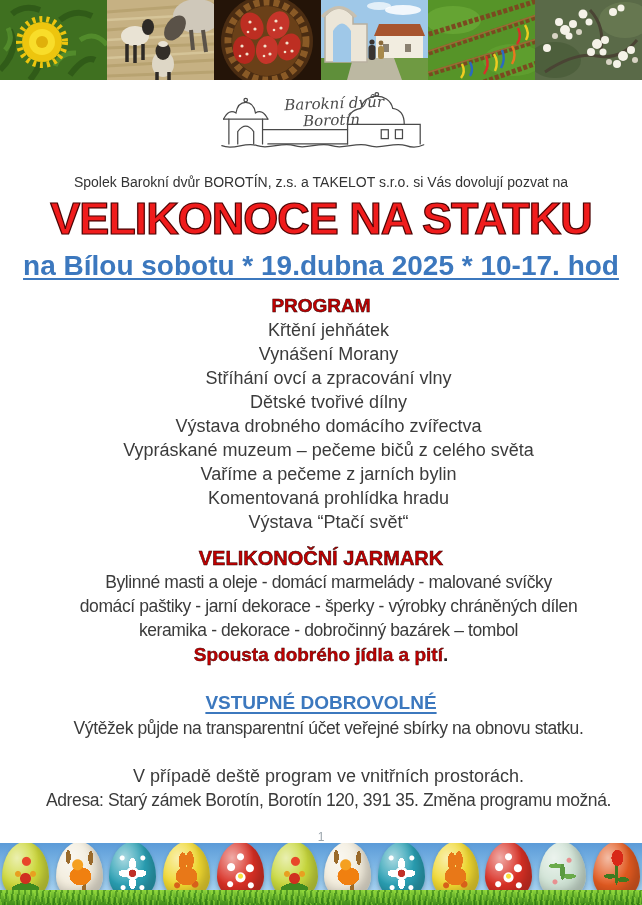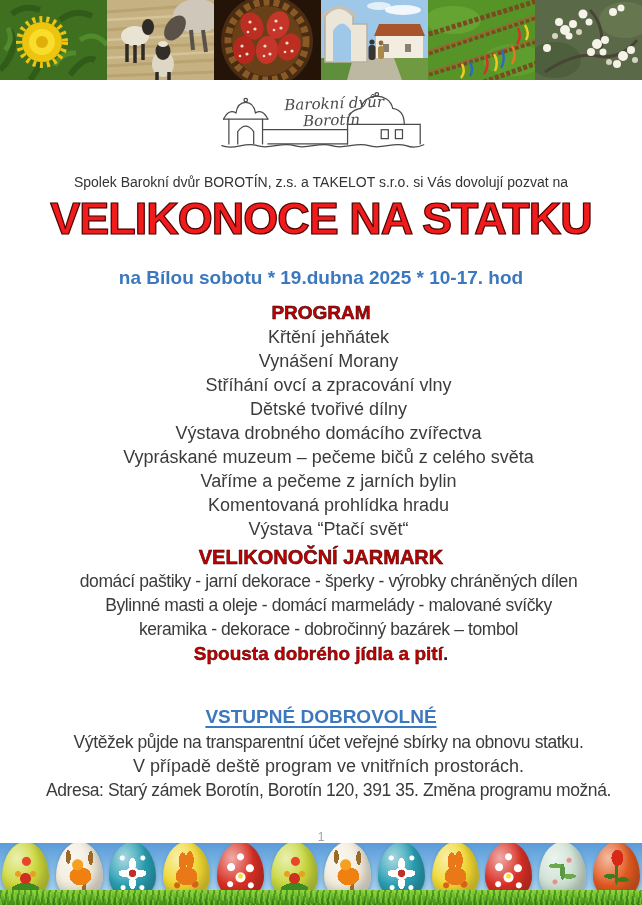--- a/index.html
+++ b/index.html
@@ -25,43 +25,43 @@
   
   .center{text-align:center;white-space:nowrap;}
   .invite{margin-top:23px;font-size:14px;color:#333;}
   .title{
     margin-top:3px;font-size:45px;font-weight:700;letter-spacing:-1px;
     color:var(--title-red);
     -webkit-text-stroke:1.2px var(--title-outline);
     text-shadow:0 0 1px var(--title-outline);
   }
   .date-line{
-    margin-top:22px;font-size:19px;font-weight:700;color:var(--accent-blue);
-    text-decoration-thickness:2px;text-underline-offset:3px;
+    margin-top:5px;font-size:28px;font-weight:700;color:var(--accent-blue);
+    text-decoration:underline;text-decoration-thickness:2px;text-underline-offset:3px;
   }
   .red-heading{
     font-size:19px;font-weight:700;color:var(--heading-red);
     -webkit-text-stroke:.5px var(--heading-outline);
     line-height:24px;
   }
   .program-heading{margin-top:12px;}
   .body-line{font-size:18px;line-height:24px;color:var(--body-text);padding-left:15px;}
   .wide{font-size:17.5px;letter-spacing:-.4px;}
-  .jarmark-heading{margin-top:4px;font-size:20px;}
+  .jarmark-heading{margin-top:12px;font-size:20px;}
   .food-line{
     font-size:19px;line-height:26px;font-weight:700;color:var(--heading-red);
     -webkit-text-stroke:.4px var(--heading-outline);
   }
   .food-line .black-dot{color:#222;-webkit-text-stroke:0;}
   .blue-heading{
-    margin-top:37px;font-size:19px;line-height:26px;font-weight:700;color:var(--accent-blue);
+    margin-top:22px;font-size:19px;line-height:26px;font-weight:700;color:var(--accent-blue);
     text-decoration:underline;text-decoration-thickness:1.5px;text-underline-offset:3px;
   }
   .note{line-height:24px;}
-  .footer-block{}
+  .footer-block{margin-top:24px;}
   .page-number{
     position:absolute;left:0;right:0;bottom:61px;text-align:center;
     font-size:12px;color:var(--page-num);z-index:4;
   }
   
   .egg-strip{
     position:absolute;left:0;right:0;bottom:0;height:62px;
     background:linear-gradient(180deg,#5b9bd8,#8fc4ec 55%,#bfe0f6);
     overflow:hidden;
   }
@@ -327,23 +327,23 @@
       <div class="center body-line">Vaříme a pečeme z jarních bylin</div>
 
       <div class="center body-line">Komentovaná prohlídka hradu</div>
 
       <div class="center body-line">Výstava “Ptačí svět“</div>
     </div>
 
   <h3 class="center red-heading jarmark-heading">VELIKONOČNÍ JARMARK</h3>
   <div class="jarmark-list">
 
+      <div class="center body-line wide">Bylinné masti a oleje - domácí marmelády - malované svíčky</div>
+
       <div class="center body-line wide">domácí paštiky - jarní dekorace - šperky - výrobky chráněných dílen</div>
-
-      <div class="center body-line wide">Bylinné masti a oleje - domácí marmelády - malované svíčky</div>
 
       <div class="center body-line wide">keramika - dekorace - dobročinný bazárek – tombol</div>
     </div>
   <p class="center food-line"><span>Spousta dobrého jídla a pití</span><span class="black-dot">.</span></p>
 
   <h3 class="center blue-heading">VSTUPNÉ DOBROVOLNÉ</h3>
   <p class="center body-line wide note">Výtěžek půjde na transparentní účet veřejné sbírky na obnovu statku.</p>
 
   <div class="footer-block">
     <p class="center body-line note">V případě deště program ve vnitřních prostorách.</p>

